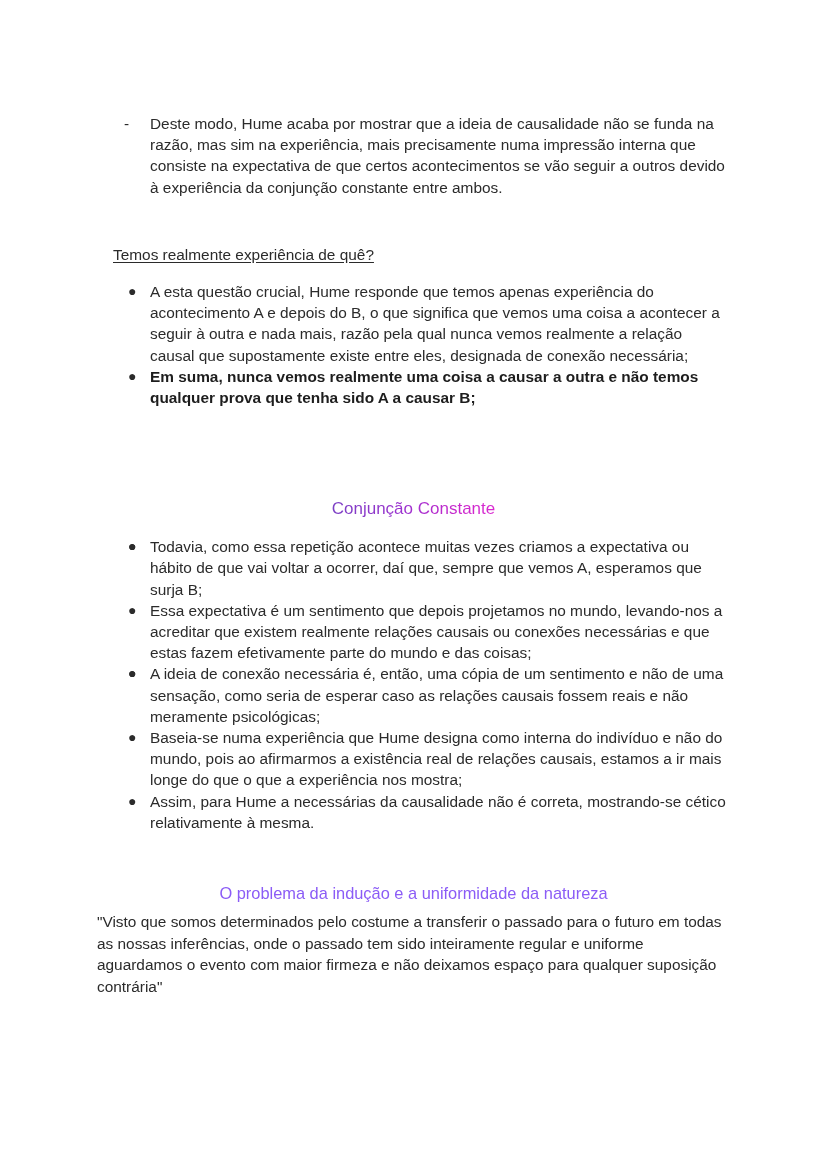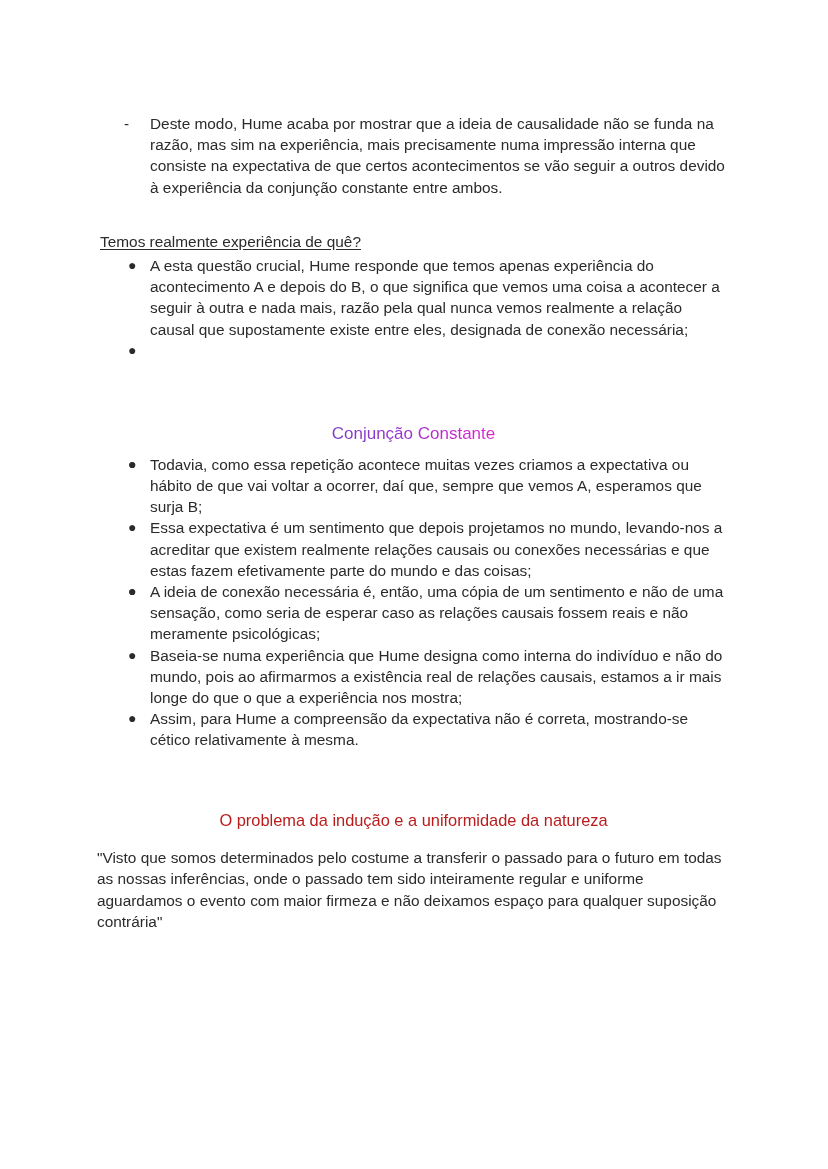--- a/index.html
+++ b/index.html
@@ -62,46 +62,46 @@
     color: #1d1d1d;
   }
 
   
   .underlined-heading {
     font-size: 15.4px;
     line-height: 21.2px;
     color: #2b2b2b;
     text-decoration: underline;
     text-underline-offset: 2px;
-    margin: 3px;
+    margin: 16px;
     font-weight: 400;
   }
 
   .center-heading {
     text-align: center;
     font-size: 17px;
     line-height: 24px;
     font-weight: 400;
-    margin: 8px;
+    margin: 15px;
   }
   .grad-heading {
     background-image: linear-gradient(90deg, #7b3fc4 0%, #9c31cf 45%, #cc27cc 80%, #d928d0 100%);
     -webkit-background-clip: text;
     background-clip: text;
     color: transparent;
     -webkit-text-fill-color: transparent;
     display: inline-block;
   }
   .red-heading {
-    color: #b91c1c;
+    color: #8b5cf6;
     font-size: 16.4px;
     line-height: 23px;
     text-align: center;
     font-weight: 400;
-    margin: 9px;
+    margin: 0;
   }
 
   .quote-block {
     font-size: 15.4px;
     line-height: 21.6px;
     color: #2b2b2b;
     margin: 0;
     padding-left: 0;
   }
 
@@ -128,20 +128,21 @@
   <div>
     <div class="underlined-heading">Temos realmente experiência de quê?</div>
 
     <div class="para-list">
       <div class="item dot">
         <span class="marker">●</span>
         <span>A esta questão crucial, Hume responde que temos apenas experiência do acontecimento A e depois do B, o que significa que vemos uma coisa a acontecer a seguir à outra e nada mais, razão pela qual nunca vemos realmente a relação causal que supostamente existe entre eles, designada de conexão necessária;</span>
       </div>
       <div class="item dot bold">
         <span class="marker">●</span>
+        <span>Em suma, nunca vemos realmente uma coisa a causar a outra e não temos qualquer prova que tenha sido A a causar B;</span>
       </div>
     </div>
   </div>
 
   <div class="gap-big"></div>
 
   <div>
     <div class="center-heading">
       <span class="grad-heading">Conjunção Constante</span>
     </div>
@@ -164,21 +165,21 @@
       <div class="item dot">
         <span class="marker">●</span>
         <span>A ideia de conexão necessária é, então, uma cópia de um sentimento e não de uma sensação, como seria de esperar caso as relações causais fossem reais e não meramente psicológicas;</span>
       </div>
       <div class="item dot">
         <span class="marker">●</span>
         <span>Baseia-se numa experiência que Hume designa como interna do indivíduo e não do mundo, pois ao afirmarmos a existência real de relações causais, estamos a ir mais longe do que o que a experiência nos mostra;</span>
       </div>
       <div class="item dot">
         <span class="marker">●</span>
-        <span>Assim, para Hume a compreensão da expectativa não é correta, mostrando-se cético relativamente à mesma.</span>
+        <span>Assim, para Hume a necessárias da causalidade não é correta, mostrando-se cético relativamente à mesma.</span>
       </div>
     </div>
   </div>
 
   <div class="gap-before-red"></div>
 
   <div>
     <div class="red-heading">O problema da indução e a uniformidade da natureza</div>
     <div class="gap-after-red"></div>
     <div class="quote-block">"Visto que somos determinados pelo costume a transferir o passado para o futuro em todas as nossas inferências, onde o passado tem sido inteiramente regular e uniforme aguardamos o evento com maior firmeza e não deixamos espaço para qualquer suposição contrária"</div>

